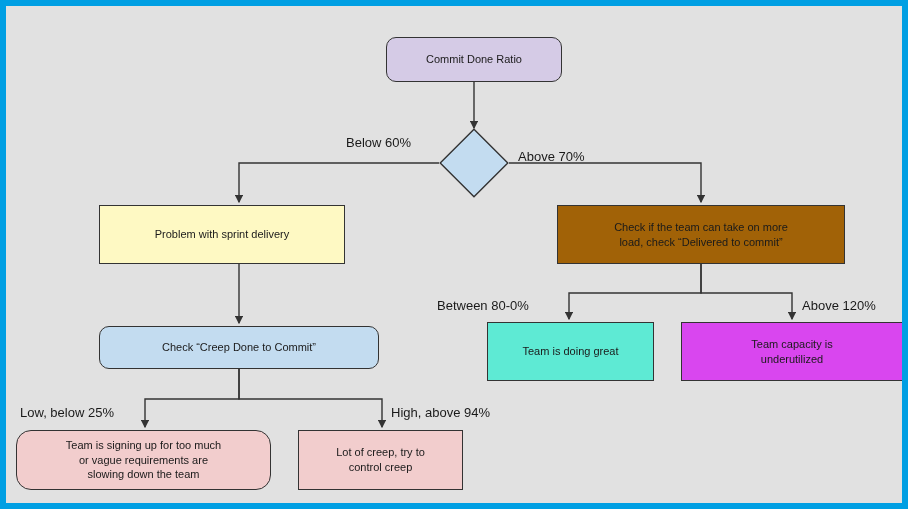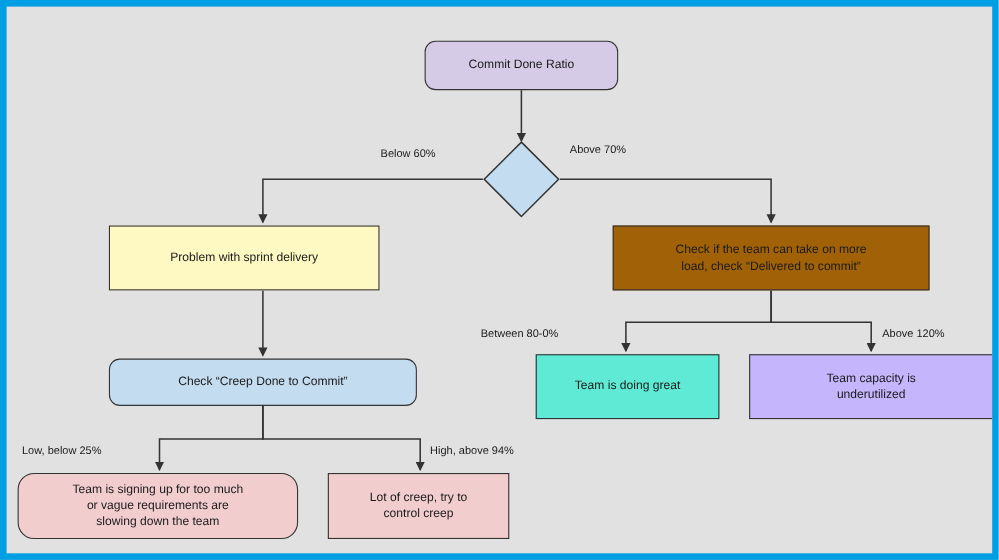--- a/index.html
+++ b/index.html
@@ -35,21 +35,21 @@
     text-align: center;
     font-size: 11px;
     color: #1a1a1a;
     line-height: 1.35;
     padding: 2px 8px;
     white-space: pre-line;
   }
   .node.rounded { border-radius: 10px; }
   .edge-label {
     position: absolute;
-    font-size: 10px;
+    font-size: 13px;
     color: #1a1a1a;
     white-space: nowrap;
     line-height: 1;
   }
   .diamond-wrap {
     position: absolute;
   }
 </style>
 </head>
 <body>
@@ -87,21 +87,21 @@
   </div>
 
   <div class="diamond-wrap" style="left:433px; top:122px; width:70px; height:70px;">
     <svg width="70" height="70" viewBox="0 0 70 70">
       <polygon points="35,1.2 68.8,35 35,68.8 1.2,35" fill="#c3dcf0" stroke="#333333" stroke-width="1.4"></polygon>
     </svg>
   </div>
 
   <div class="edge-label" style="left:340px; top:130px;">Below 60%</div>
 
-  <div class="edge-label" style="left:512px; top:126px;text-align:right;">Above 70%</div>
+  <div class="edge-label" style="left:512px; top:144px;text-align:right;">Above 70%</div>
 
   <div class="node" style="left:93px; top:199px; width:246px; height:59px; background:#fef9c3;">
     <span>Problem with sprint delivery</span>
   </div>
 
   <div class="node" style="left:551px; top:199px; width:288px; height:59px; background:#a16207;">
     <span>Check if the team can take on more
 load, check “Delivered to commit”</span>
   </div>
 
@@ -110,21 +110,21 @@
   </div>
 
   <div class="edge-label" style="left:431px; top:293px;">Between 80-0%</div>
 
   <div class="edge-label" style="left:796px; top:293px;">Above 120%</div>
 
   <div class="node" style="left:481px; top:316px; width:167px; height:59px; background:#5eead4;">
     <span>Team is doing great</span>
   </div>
 
-  <div class="node" style="left:675px; top:316px; width:222px; height:59px; background:#c4b5fd;">
+  <div class="node" style="left:675px; top:316px; width:222px; height:59px; background:#d946ef;">
     <span>Team capacity is
 underutilized</span>
   </div>
 
   <div class="edge-label" style="left:14px; top:400px;">Low, below 25%</div>
 
   <div class="edge-label" style="left:385px; top:400px;">High, above 94%</div>
 
   <div class="node" style="left:10px; top:424px; width:255px; height:60px; background:#f2cdcd;border-radius:15px;">
     <span>Team is signing up for too much

